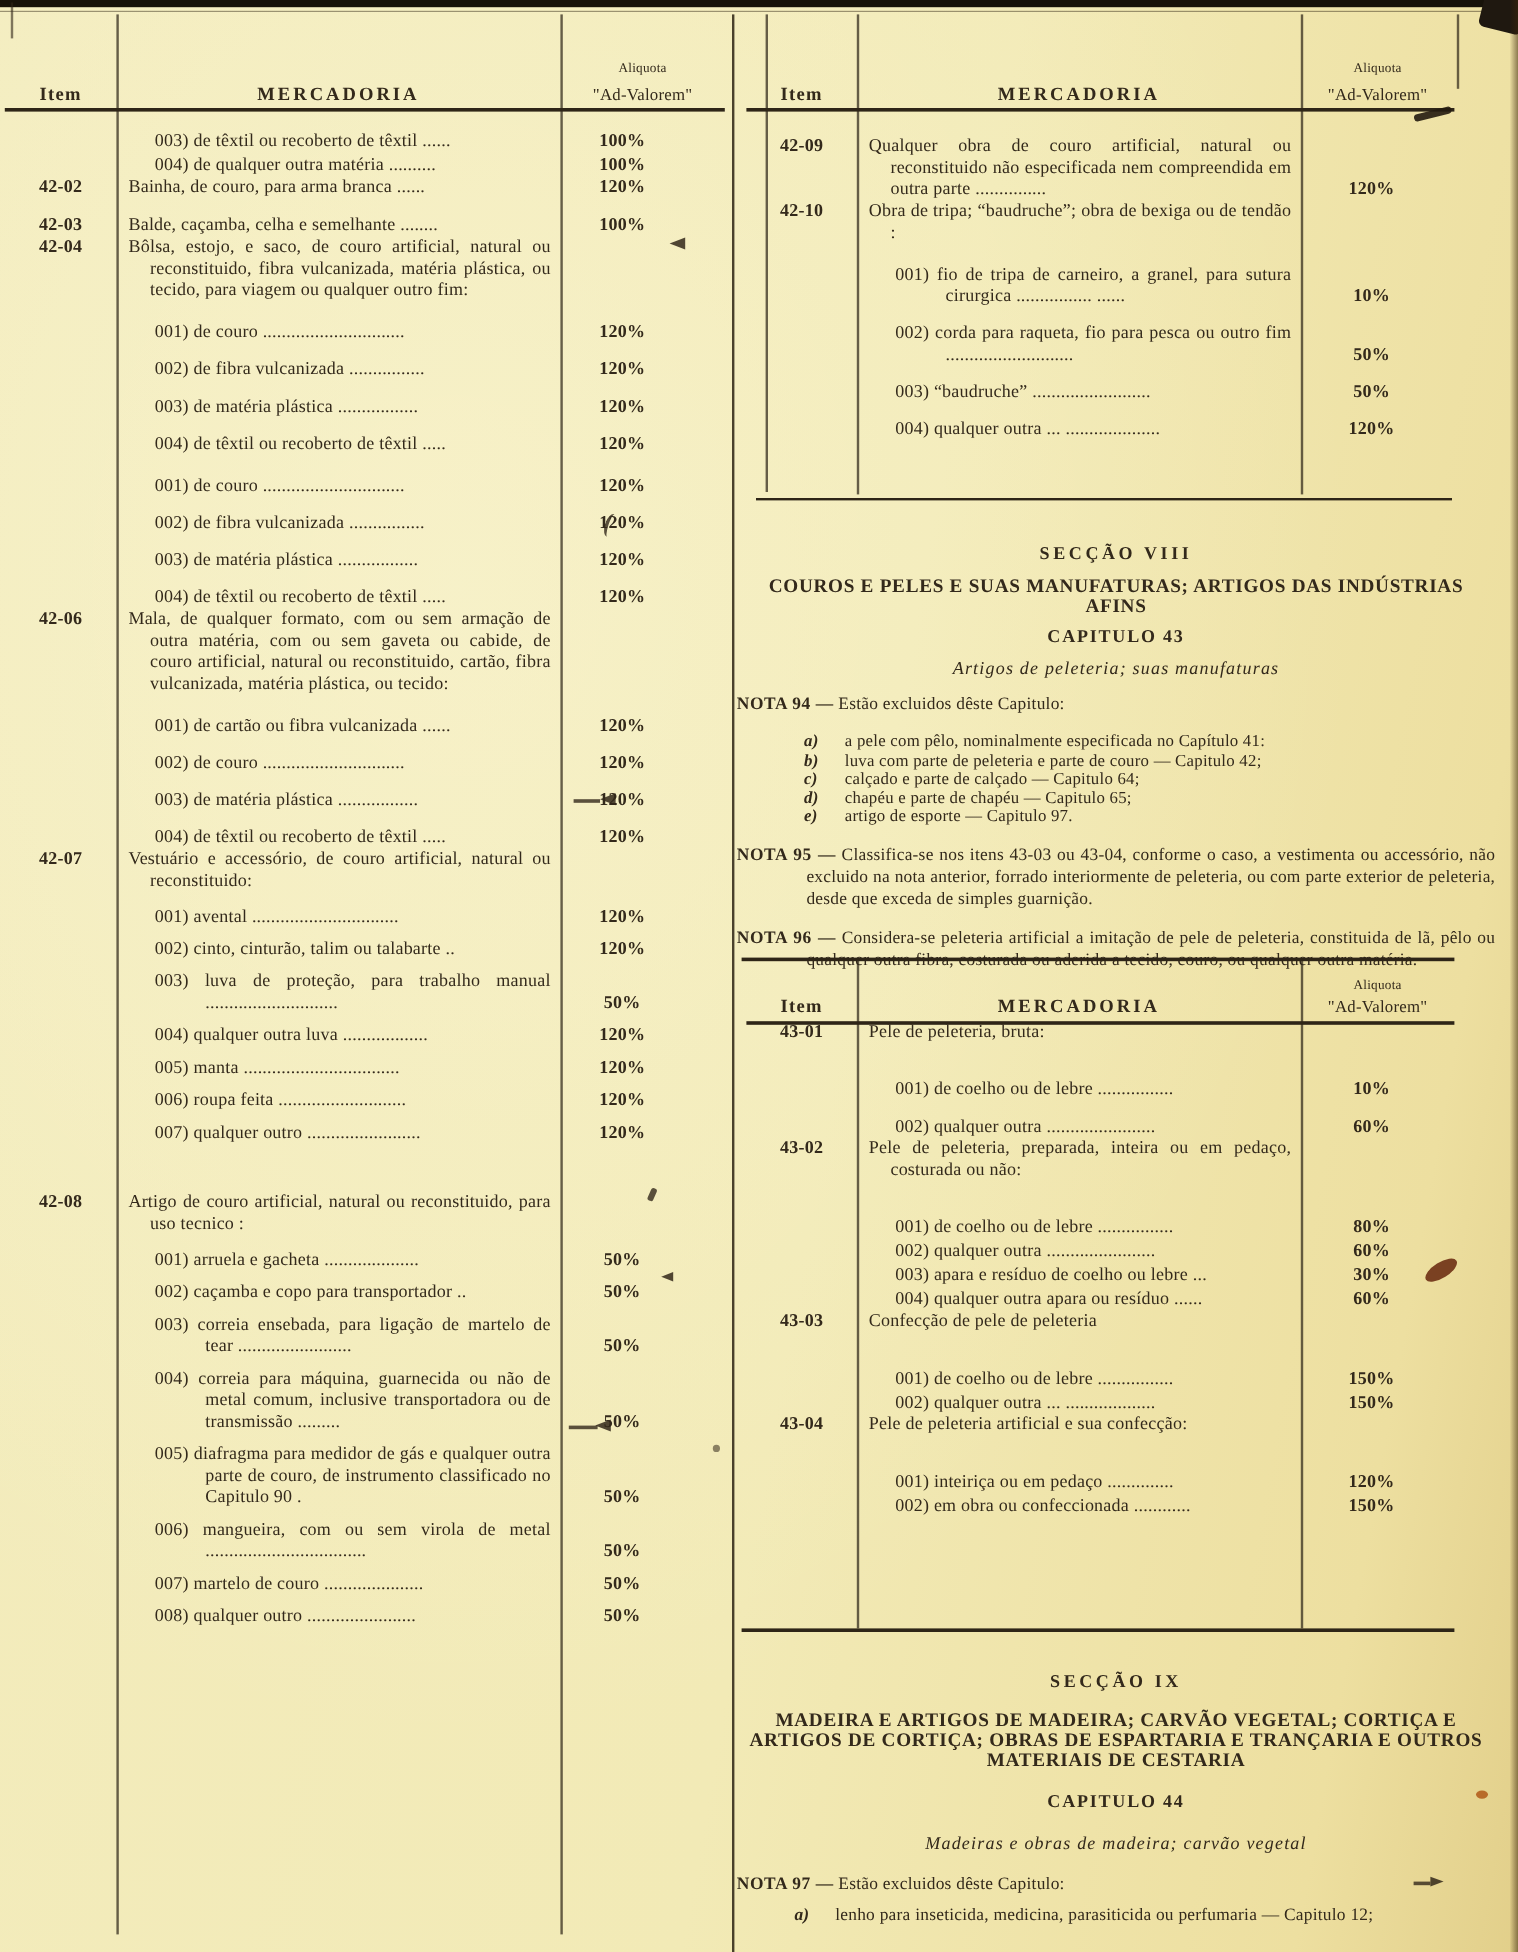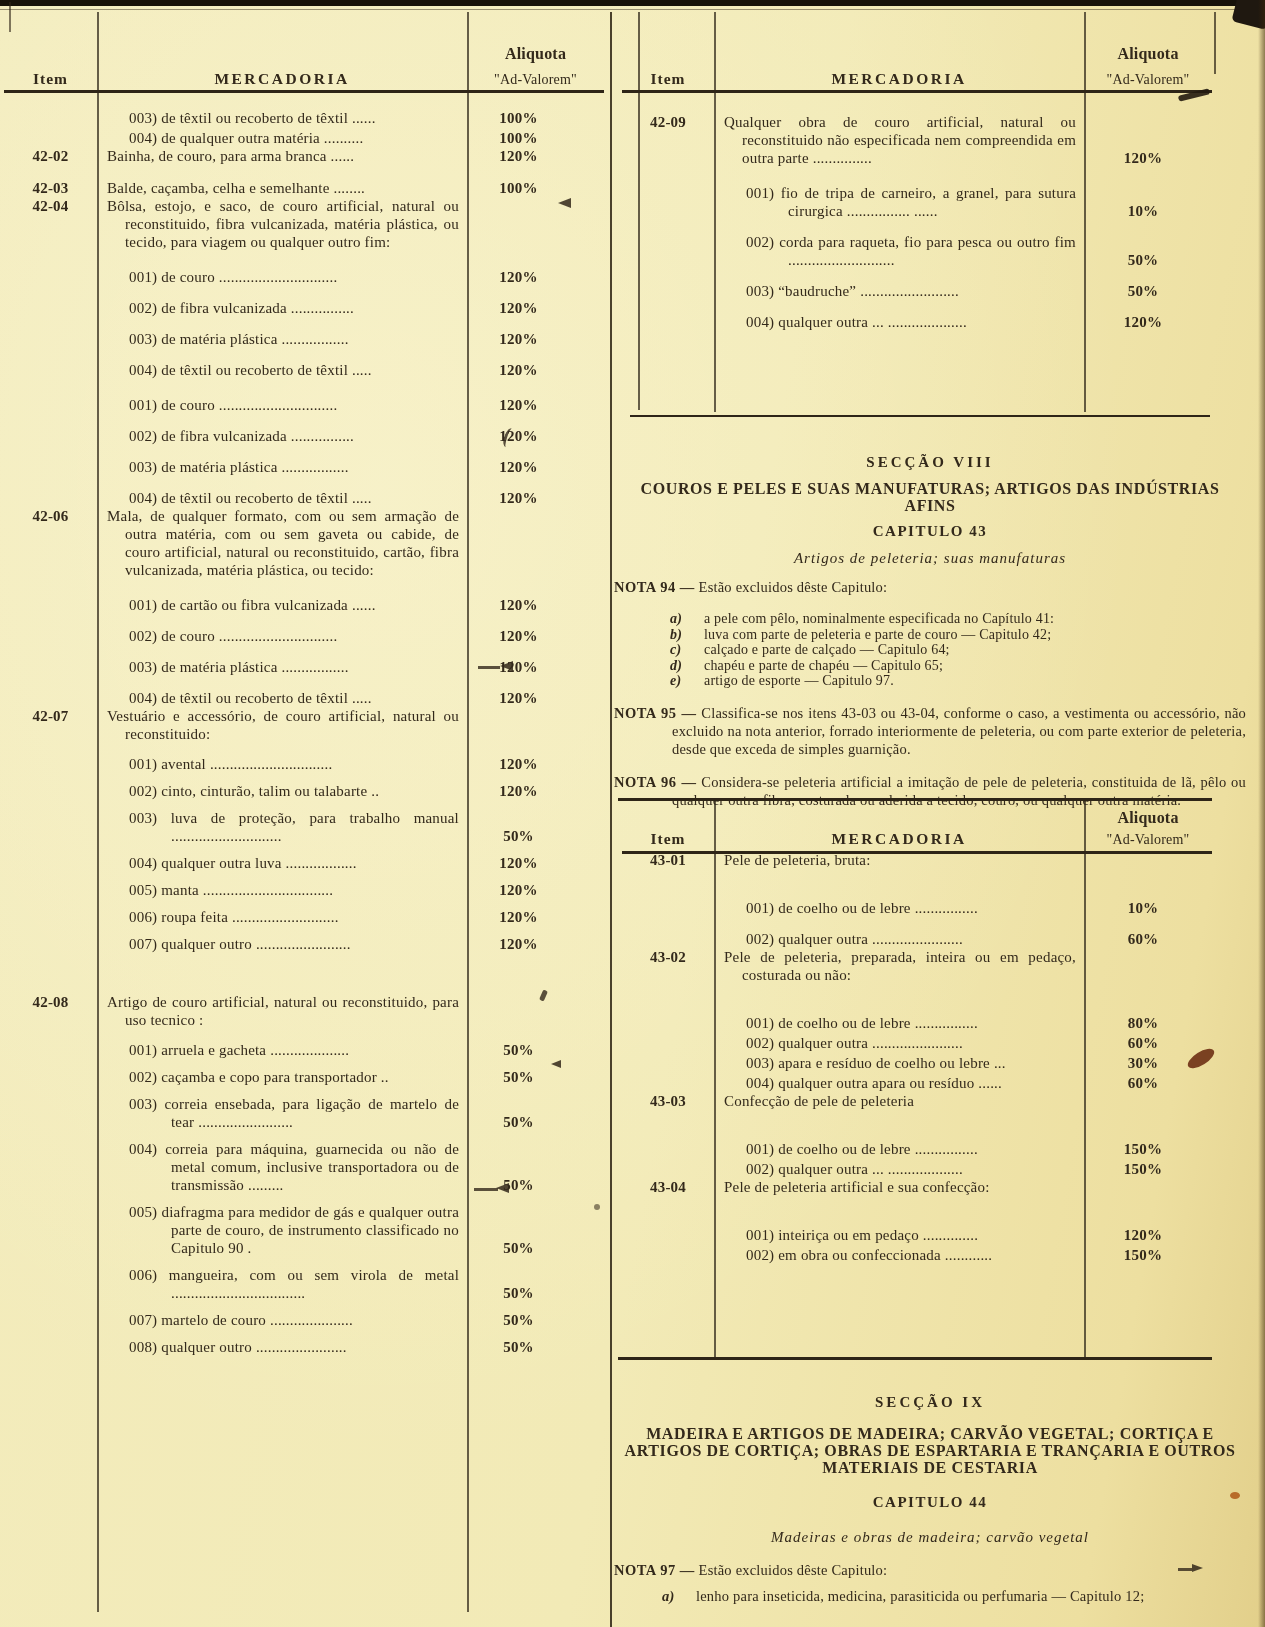--- a/index.html
+++ b/index.html
@@ -36,21 +36,21 @@
   #tableB .vr1{left:92px;top:2px;height:557px}
   #tableB .vr2{left:462px;top:2px;height:557px}
   #tableB .hr-head{top:53px}
 
   .thead{display:flex;height:80px;align-items:flex-end}
   .thead.short{height:50px}
   .hc-item{width:var(--item);flex:none;text-align:center;font-weight:bold;font-size:15.5px;letter-spacing:1px}
   .hc-mid{flex:1;text-align:center;font-weight:bold;font-size:15.5px;letter-spacing:2.5px}
   .hc-rate{width:var(--rate);flex:none;text-align:center;font-size:14px;display:flex;flex-direction:column;gap:9px}
   .thead.short .hc-rate{gap:5px}
-  .hc-rate .al1{font-weight:bold;font-size:16px}
+  .hc-rate .al1{font-weight:normal;font-size:11px}
 
   .tbody{padding-top:3px}
   .trow{display:flex;align-items:flex-start}
   .cell-item{width:var(--item);flex:none;text-align:center;font-weight:bold;font-size:15px;line-height:18px}
   .cell-mid{flex:1;min-width:0;padding:0 8px 0 10px;font-size:15px;line-height:18px}
   .cell-rate{width:var(--rate);flex:none;text-align:center;font-weight:bold;font-size:15px;line-height:18px;align-self:flex-end}
   #tableL .cell-rate{padding-right:34px}
   #tableA .cell-rate,#tableB .cell-rate{padding-right:10px}
   .desc{text-align:justify;padding-left:18px;text-indent:-18px}
   .sub{text-align:justify;margin-left:22px;padding-left:42px;text-indent:-42px}
@@ -387,20 +387,27 @@
     </div>
     <div class="hr-head"></div>
     <div class="tbody">
         <div class="trow desc-row">
           <div class="cell-item">42-09</div>
           <div class="cell-mid">
             <p class="desc">Qualquer obra de couro artificial, natural ou reconstituido não especificada nem compreendida em outra parte ...............</p>
           </div>
           <div class="cell-rate">120%</div>
         </div>
+        <div class="trow desc-row">
+          <div class="cell-item">42-10</div>
+          <div class="cell-mid">
+            <p class="desc">Obra de tripa; “baudruche”; obra de bexiga ou de tendão :</p>
+          </div>
+          <div class="cell-rate"></div>
+        </div>
         <div class="trow sub-row first-sub">
           <div class="cell-item"></div>
           <div class="cell-mid">
             <p class="sub">001) fio de tripa de carneiro, a granel, para sutura cirurgica ................ ......</p>
           </div>
           <div class="cell-rate">10%</div>
         </div>
         <div class="trow sub-row">
           <div class="cell-item"></div>
           <div class="cell-mid">

